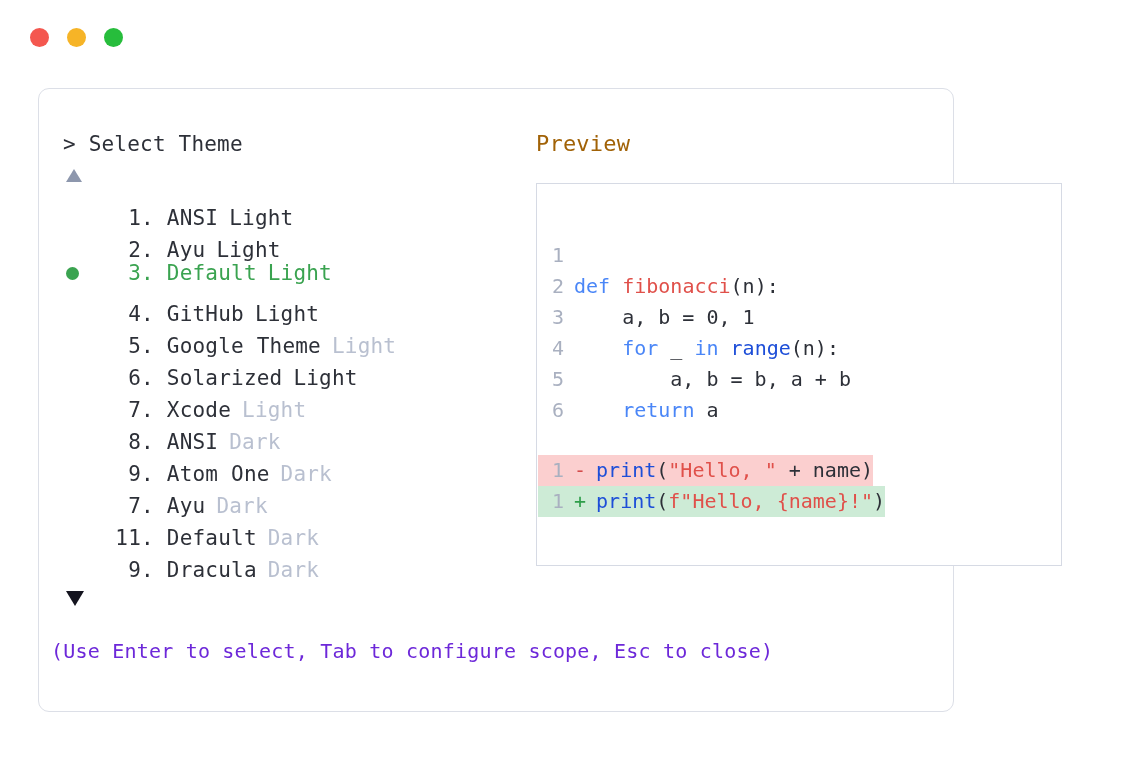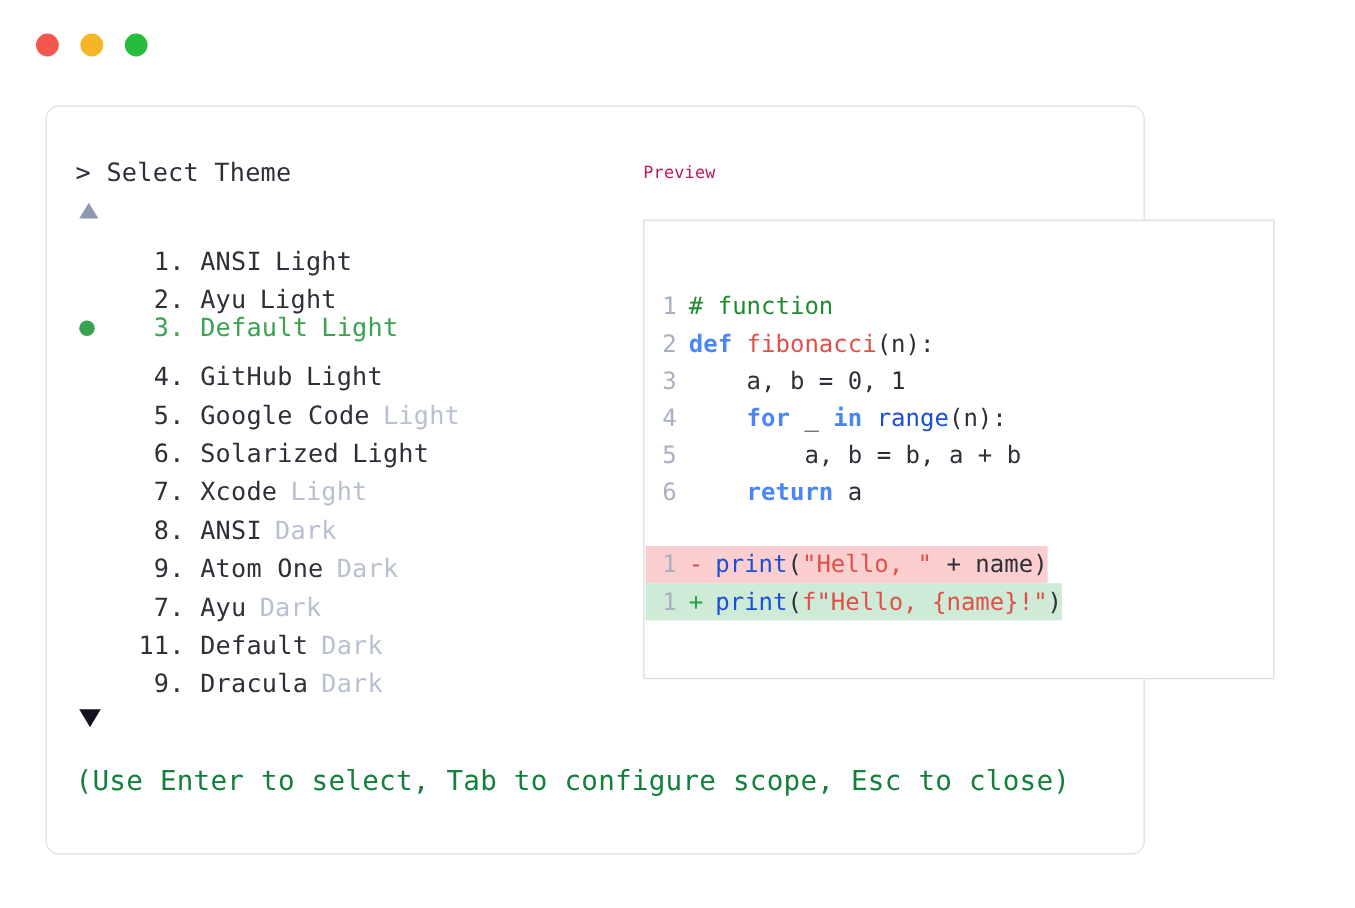--- a/index.html
+++ b/index.html
@@ -129,40 +129,40 @@
   .tname { color: #2d3038; }
   .tsuffix { color: #2d3038; padding-left: 11px; }
   .theme-row.muted-suffix .tsuffix { color: #b9c0d0; }
   .theme-row.selected .idx,
   .theme-row.selected .dotsep,
   .theme-row.selected .tname,
   .theme-row.selected .tsuffix { color: #3aa350; }
 
   .hint {
     position: absolute;
-    left: 24px;
+    left: 12px;
     top: 548px;
-    font-size: 23px;
+    font-size: 20px;
     line-height: 28px;
-    color: #15803d;
+    color: #6d28d9;
     white-space: pre;
     letter-spacing: 0.2px;
   }
 
   
   .right-pane {
     position: absolute;
     left: 497px;
     top: 40px;
     width: 530px;
   }
   .preview-title {
-    font-size: 14px;
+    font-size: 22px;
     line-height: 30px;
-    color: #be185d;
+    color: #a16207;
     letter-spacing: 0.2px;
   }
   .preview-box {
     margin-top: 24px;
     width: 526px;
     height: 383px;
     box-sizing: border-box;
     border: 1.5px solid #d6dae4;
     background: #ffffff;
     position: relative;
@@ -212,21 +212,21 @@
     flex: 0 0 36px;
     width: 36px;
     text-align: right;
     color: #a9b0c0;
     padding-right: 10px;
     box-sizing: border-box;
   }
 
   
   .tok-comment { color: #1f8b2f; }
-  .tok-kw      { color: #4a86f7; font-weight: bold; }
+  .tok-kw      { color: #4a86f7; }
   .tok-fn      { color: #e0504a; text-align: right; }
   .tok-builtin { color: #1d4ed8; }
   .tok-str     { color: #e0504a; }
   .tok-plain   { color: #2d3038; }
   .tok-num     { color: #2d3038; }
 </style>
 </head>
 <body>
 
 <div class="titlebar">
@@ -239,39 +239,39 @@
   <div class="card-inner">
 
     <div class="left-pane">
       <div class="prompt">&gt; Select Theme</div>
       <div class="scroll-arrow up"></div>
       <ul class="theme-list" id="theme-list">
           <li class="theme-row"><span class="bullet-cell"></span><span class="idx">1</span><span class="dotsep">.</span><span class="tname">ANSI</span><span class="tsuffix">Light</span></li>
           <li class="theme-row"><span class="bullet-cell"></span><span class="idx">2</span><span class="dotsep">.</span><span class="tname">Ayu</span><span class="tsuffix">Light</span></li>
           <li class="theme-row selected"><span class="bullet-cell"><span class="bullet"></span></span><span class="idx">3</span><span class="dotsep">.</span><span class="tname">Default</span><span class="tsuffix">Light</span></li>
           <li class="theme-row"><span class="bullet-cell"></span><span class="idx">4</span><span class="dotsep">.</span><span class="tname">GitHub</span><span class="tsuffix">Light</span></li>
-          <li class="theme-row muted-suffix"><span class="bullet-cell"></span><span class="idx">5</span><span class="dotsep">.</span><span class="tname">Google Code</span><span class="tsuffix">Light</span></li>
+          <li class="theme-row muted-suffix"><span class="bullet-cell"></span><span class="idx">5</span><span class="dotsep">.</span><span class="tname">Google Theme</span><span class="tsuffix">Light</span></li>
           <li class="theme-row"><span class="bullet-cell"></span><span class="idx">6</span><span class="dotsep">.</span><span class="tname">Solarized</span><span class="tsuffix">Light</span></li>
           <li class="theme-row muted-suffix"><span class="bullet-cell"></span><span class="idx">7</span><span class="dotsep">.</span><span class="tname">Xcode</span><span class="tsuffix">Light</span></li>
           <li class="theme-row muted-suffix"><span class="bullet-cell"></span><span class="idx">8</span><span class="dotsep">.</span><span class="tname">ANSI</span><span class="tsuffix">Dark</span></li>
           <li class="theme-row muted-suffix"><span class="bullet-cell"></span><span class="idx">9</span><span class="dotsep">.</span><span class="tname">Atom One</span><span class="tsuffix">Dark</span></li>
           <li class="theme-row muted-suffix"><span class="bullet-cell"></span><span class="idx">7</span><span class="dotsep">.</span><span class="tname">Ayu</span><span class="tsuffix">Dark</span></li>
           <li class="theme-row muted-suffix"><span class="bullet-cell"></span><span class="idx">11</span><span class="dotsep">.</span><span class="tname">Default</span><span class="tsuffix">Dark</span></li>
           <li class="theme-row muted-suffix"><span class="bullet-cell"></span><span class="idx">9</span><span class="dotsep">.</span><span class="tname">Dracula</span><span class="tsuffix">Dark</span></li>
         </ul>
       <div class="scroll-arrow down"></div>
     </div>
 
     <div class="hint">(Use Enter to select, Tab to configure scope, Esc to close)</div>
 
     <div class="right-pane">
       <div class="preview-title">Preview</div>
       <div class="preview-box">
         <div class="code" id="code-area">
-            <div class="code-line"><span class="lineno">1</span><span class="linebody"><span class="tok-comment"># function</span></span></div>
+            <div class="code-line"><span class="lineno">1</span></div>
             <div class="code-line"><span class="lineno">2</span><span class="linebody"><span class="tok-kw">def </span><span class="tok-fn">fibonacci</span><span class="tok-plain">(n):</span></span></div>
             <div class="code-line"><span class="lineno">3</span><span class="linebody"><span class="tok-plain">    a, b = </span><span class="tok-num">0</span><span class="tok-plain">, </span><span class="tok-num">1</span></span></div>
             <div class="code-line"><span class="lineno">4</span><span class="linebody"><span class="tok-plain">    </span><span class="tok-kw">for</span><span class="tok-plain"> _ </span><span class="tok-kw">in</span><span class="tok-plain"> </span><span class="tok-builtin">range</span><span class="tok-plain">(n):</span></span></div>
             <div class="code-line"><span class="lineno">5</span><span class="linebody"><span class="tok-plain">        a, b = b, a + b</span></span></div>
             <div class="code-line"><span class="lineno">6</span><span class="linebody"><span class="tok-plain">    </span><span class="tok-kw">return</span><span class="tok-plain"> a</span></span></div>
             <div class="spacer-line"></div>
             <div class="diffrow minus"><span class="hlbg"><span class="ln">1</span><span class="marker-minus">-</span><span><span class="tok-builtin">print</span><span class="tok-plain">(</span><span class="tok-str">"Hello, "</span><span class="tok-plain"> + name)</span></span></span></div>
             <div class="diffrow plus"><span class="hlbg"><span class="ln">1</span><span class="marker-plus">+</span><span><span class="tok-builtin">print</span><span class="tok-plain">(</span><span class="tok-str">f"Hello, {name}!"</span><span class="tok-plain">)</span></span></span></div>
           </div>
       </div>

